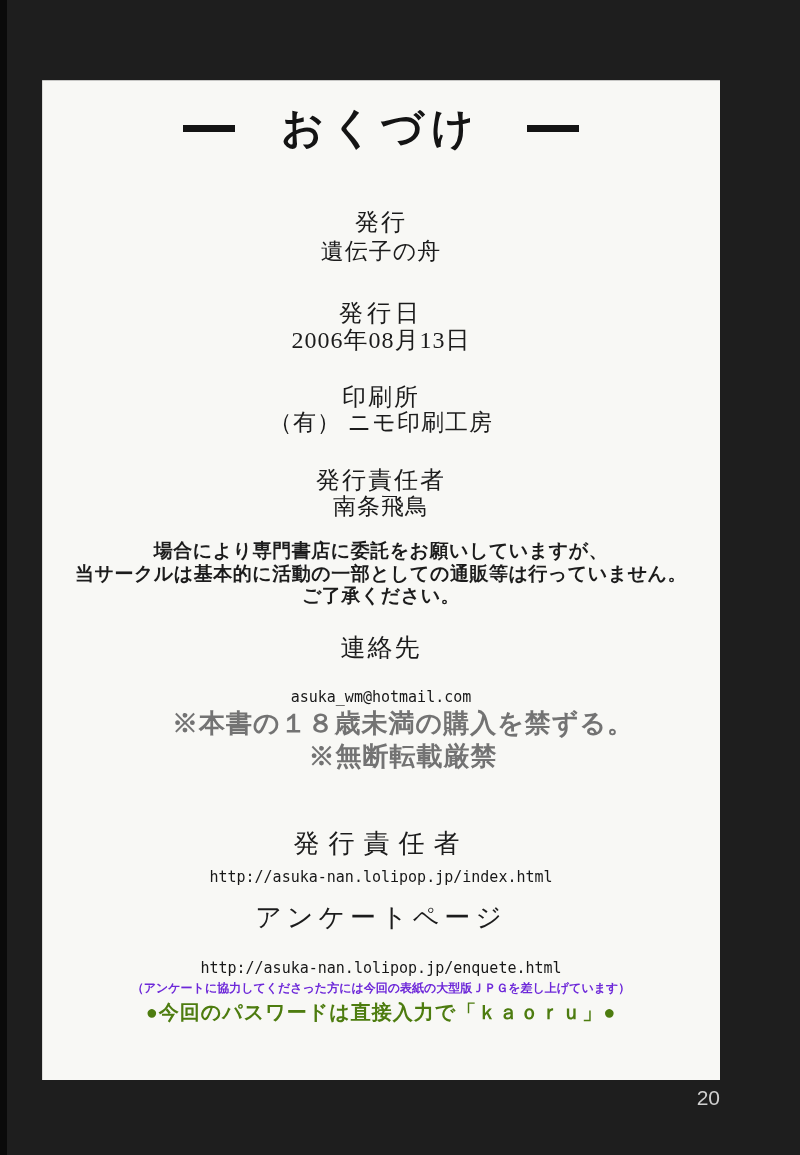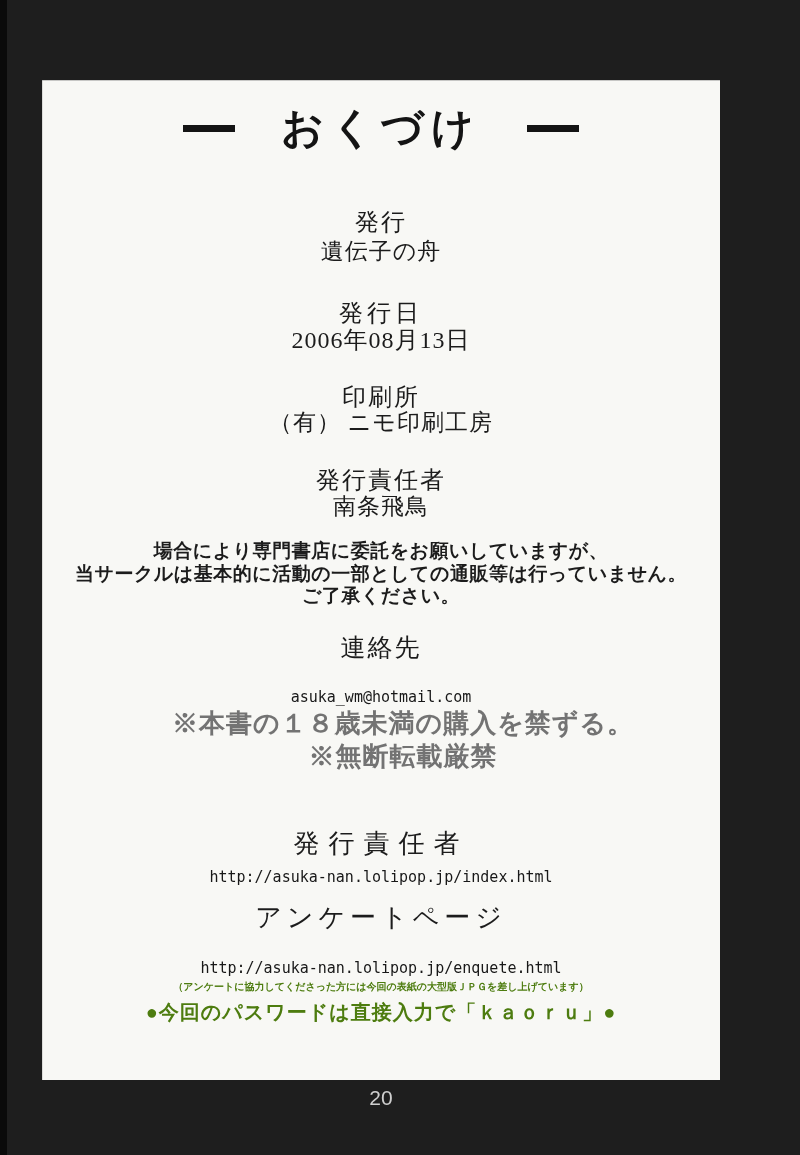--- a/index.html
+++ b/index.html
@@ -80,36 +80,36 @@
     font-size: 26px;
     font-weight: 600;
     letter-spacing: 1px;
     color: #737373;
     padding-left: 22px;
   }
   .link-label { font-size: 26px; }
   .footnote-small {
     font-family: "Liberation Sans", sans-serif;
     font-weight: bold;
-    font-size: 10px;
-    color: #4d7c0f;
+    font-size: 12px;
+    color: #6d28d9;
   }
   .footnote-big {
     font-family: Liberation Sans, sans-serif;
     font-weight: bold;
     font-size: 20px;
     letter-spacing: 1px;
     color: #4d7c0f;
   }
   .page-num {
     position: absolute;
     left: 42px;
     width: 678px;
     top: 1086px;
-    text-align: center;
+    text-align: right;
     font-family: "Liberation Sans", sans-serif;
     font-size: 21px;
     color: #cfcfcf;
   }
 </style>
 </head>
 <body>
 
 <div class="spine-strip"></div>
 

